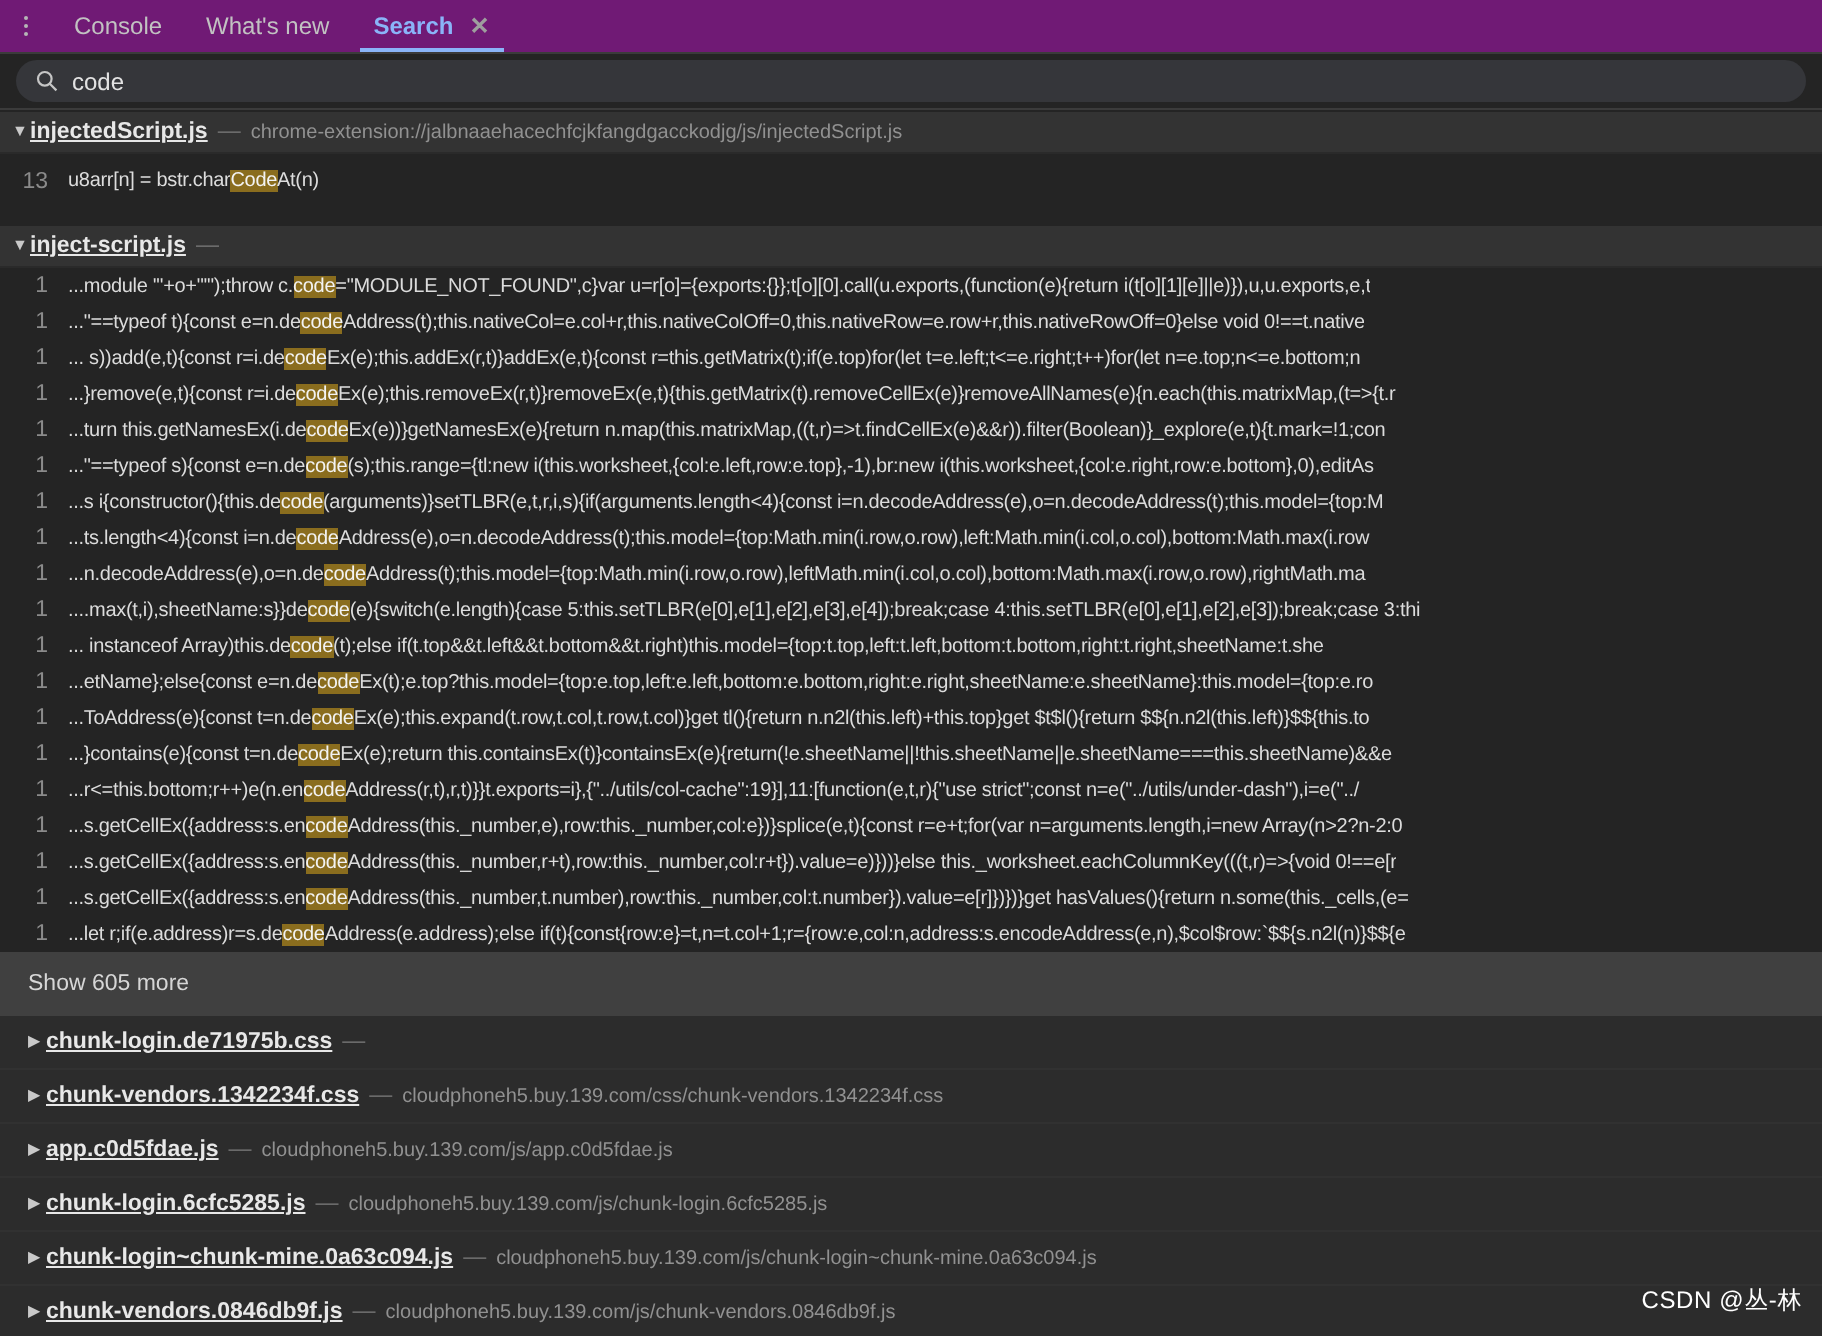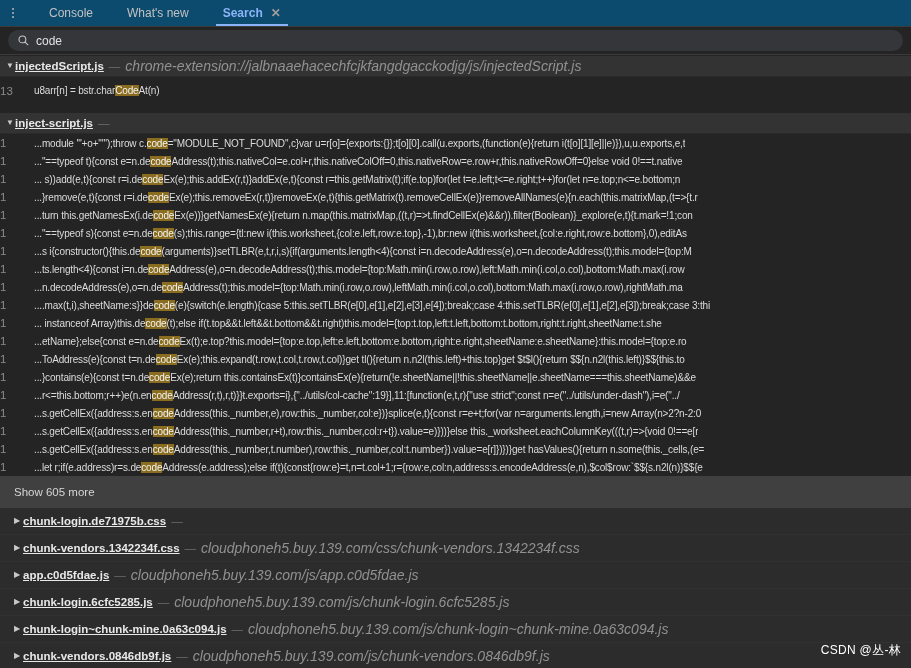--- a/index.html
+++ b/index.html
@@ -13,25 +13,24 @@
   #app {
     width: 911px; height: 668px;
     position: relative;
     background: #242424;
     color: #cfcfcf;
   }
 
   
   .tabstrip {
     height: 27px;
-    background: #0c4a6e;
+    background: #701a75;
     border-bottom: 1px solid #3b3b3b;
     display: flex;
     align-items: stretch;
-    gap: 12px;
   }
   .kebab {
     width: 26px;
     display: flex; flex-direction: column;
     align-items: center; justify-content: center;
     gap: 2px;
     cursor: pointer;
   }
   .kebab i {
     display: block; width: 2px; height: 2px;
@@ -113,37 +112,36 @@
     color: #e8e8e8;
     font-weight: bold;
     text-decoration: underline;
   }
   .fdash {
     font-size: 11.5px;
     color: #6f6f6f;
     margin: 0 5px;
   }
   .furl {
-    font-size: 14px;
+    font-size: 10px;
     color: #919191;
     overflow: hidden;
     text-overflow: clip;
-    font-style: italic;
   }
 
   .matchrow {
     height: 18px;
     display: flex; align-items: center;
     white-space: nowrap;
     overflow: hidden;
   }
   .matchrow.tall { height: 27px; }
   .lineno {
     flex: 0 0 34px;
-    text-align: left;
+    text-align: right;
     padding-right: 10px;
     font-size: 11.5px;
     color: #8b8b8b;
   }
   .codetext {
     font-size: 10px;
     color: #dcdcdc;
     letter-spacing: -0.15px;
     overflow: hidden;
   }

